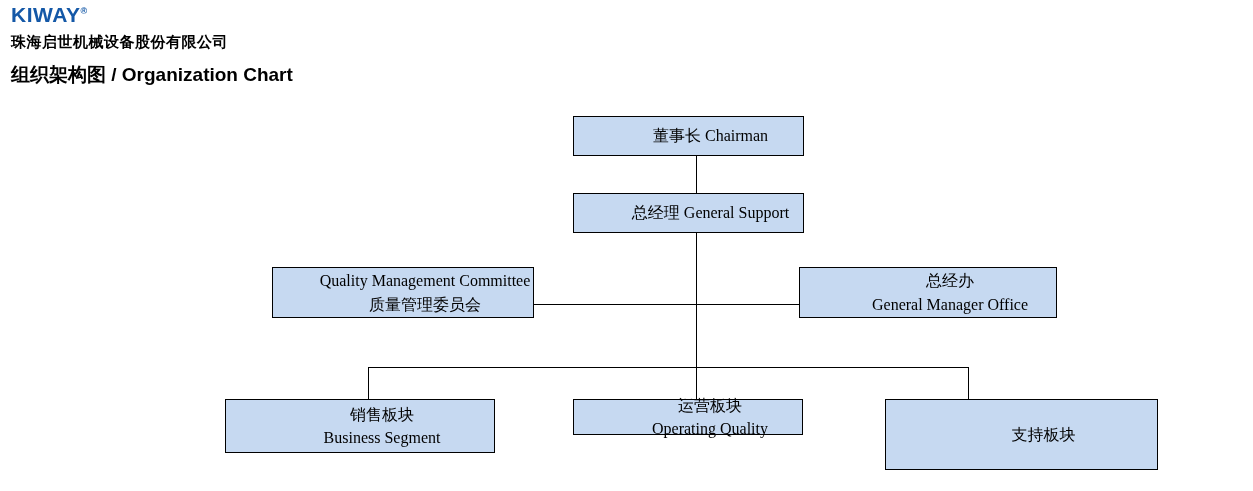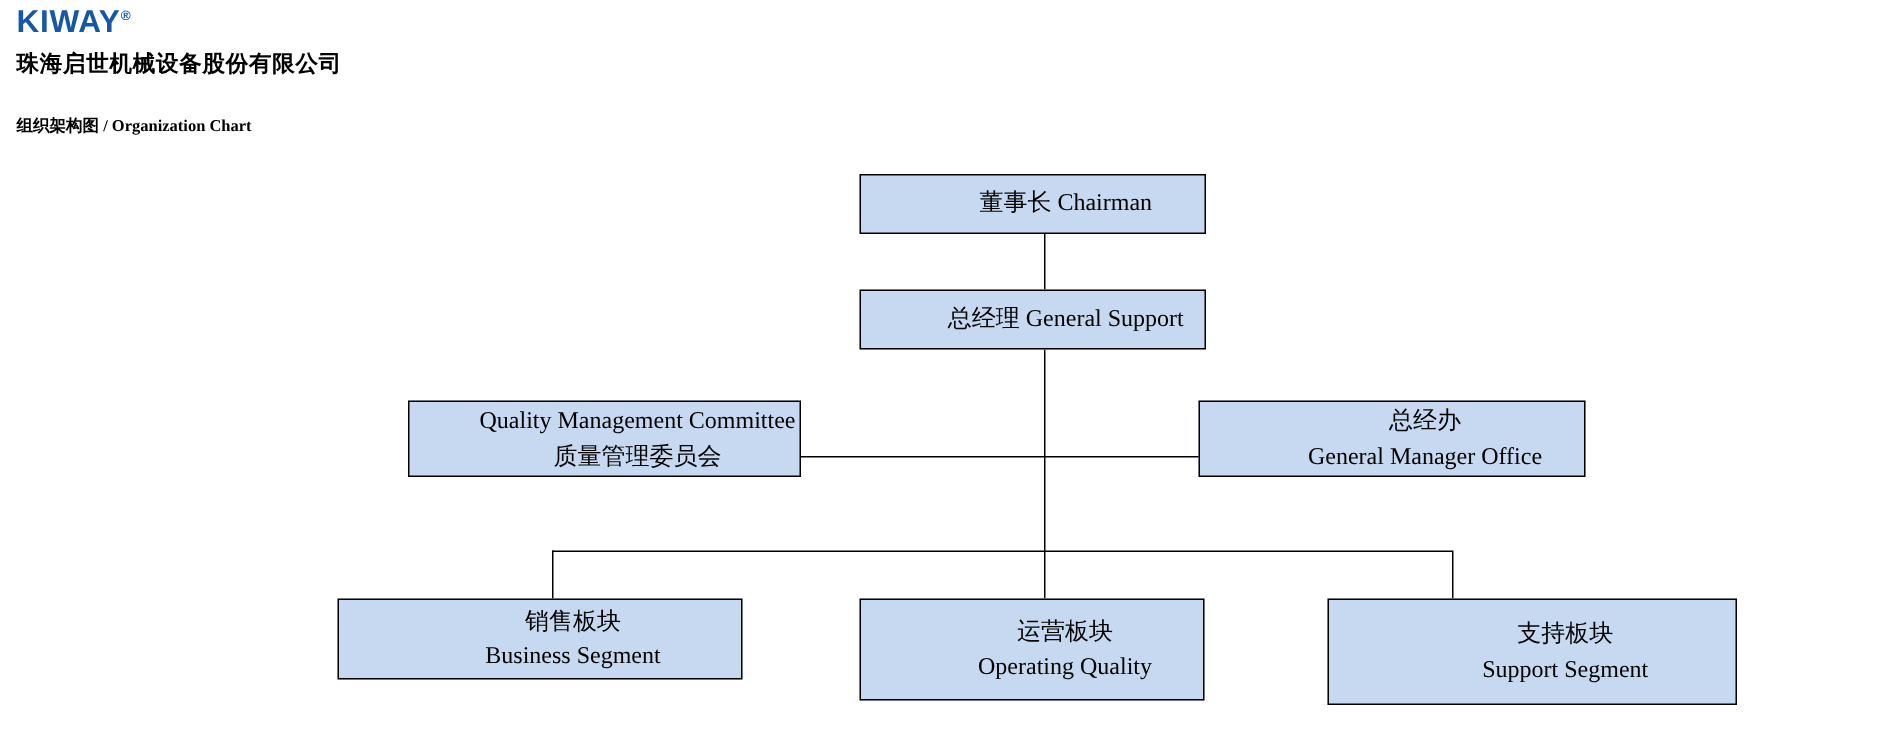--- a/index.html
+++ b/index.html
@@ -23,39 +23,39 @@
     font-weight:800;font-size:21px;letter-spacing:.5px;
     color:var(--logo-blue);
   }
   .logo sup{font-size:9px;font-weight:700;vertical-align:super}
   .company-name{
     position:absolute;left:11px;top:33px;
     font-family:"Liberation Sans","DejaVu Sans",sans-serif;
     font-weight:bold;font-size:15px;letter-spacing:.5px;
   }
   .doc-title{
-    position:absolute;left:11px;top:76px;
-    font-family:Liberation Serif, serif;
-    font-weight:bold;font-size:11px;
+    position:absolute;left:11px;top:62px;
+    font-family:Liberation Sans, sans-serif;
+    font-weight:bold;font-size:19px;
   }
 
   
   .node{
     position:absolute;
     background:var(--node-fill);
     border:1px solid var(--node-border);
     display:flex;flex-direction:column;justify-content:center;align-items:center;
     text-align:center;font-size:16px;line-height:1.45;padding-left:44px;
   }
   #node-chairman {left:573px;top:116px;width:231px;height:40px}
   #node-gm       {left:573px;top:193px;width:231px;height:40px}
   #node-qmc      {left:272px;top:267px;width:262px;height:51px}
   #node-gmo      {left:799px;top:267px;width:258px;height:51px}
   #node-biz      {left:225px;top:399px;width:270px;height:54px}
-  #node-ops      {left:573px;top:399px;width:230px;height:68px}
+  #node-ops      {left:573px;top:399px;width:230px;height:36px}
   #node-sup      {left:885px;top:399px;width:273px;height:71px}
 
   
   .conn{position:absolute;background:var(--line)}
   #c-v-chairman-gm {left:696px;top:156px;width:1px;height:37px}
   #c-v-gm-ops      {left:696px;top:233px;width:1px;height:166px}
   #c-h-qmc-gmo     {left:534px;top:304px;width:309px;height:1px}
   #c-h-bottom      {left:368px;top:367px;width:600px;height:1px}
   #c-v-biz         {left:368px;top:367px;width:1px;height:32px}
   #c-v-sup         {left:968px;top:367px;width:1px;height:32px}
@@ -97,14 +97,13 @@
   <div>Business Segment</div>
 </div>
 
 <div class="node" id="node-ops">
   <div>运营板块</div>
   <div>Operating Quality</div>
 </div>
 
 <div class="node" id="node-sup">
   <div>支持板块</div>
-  <div>Support Segment</div>
 </div>
 
 </body></html>

